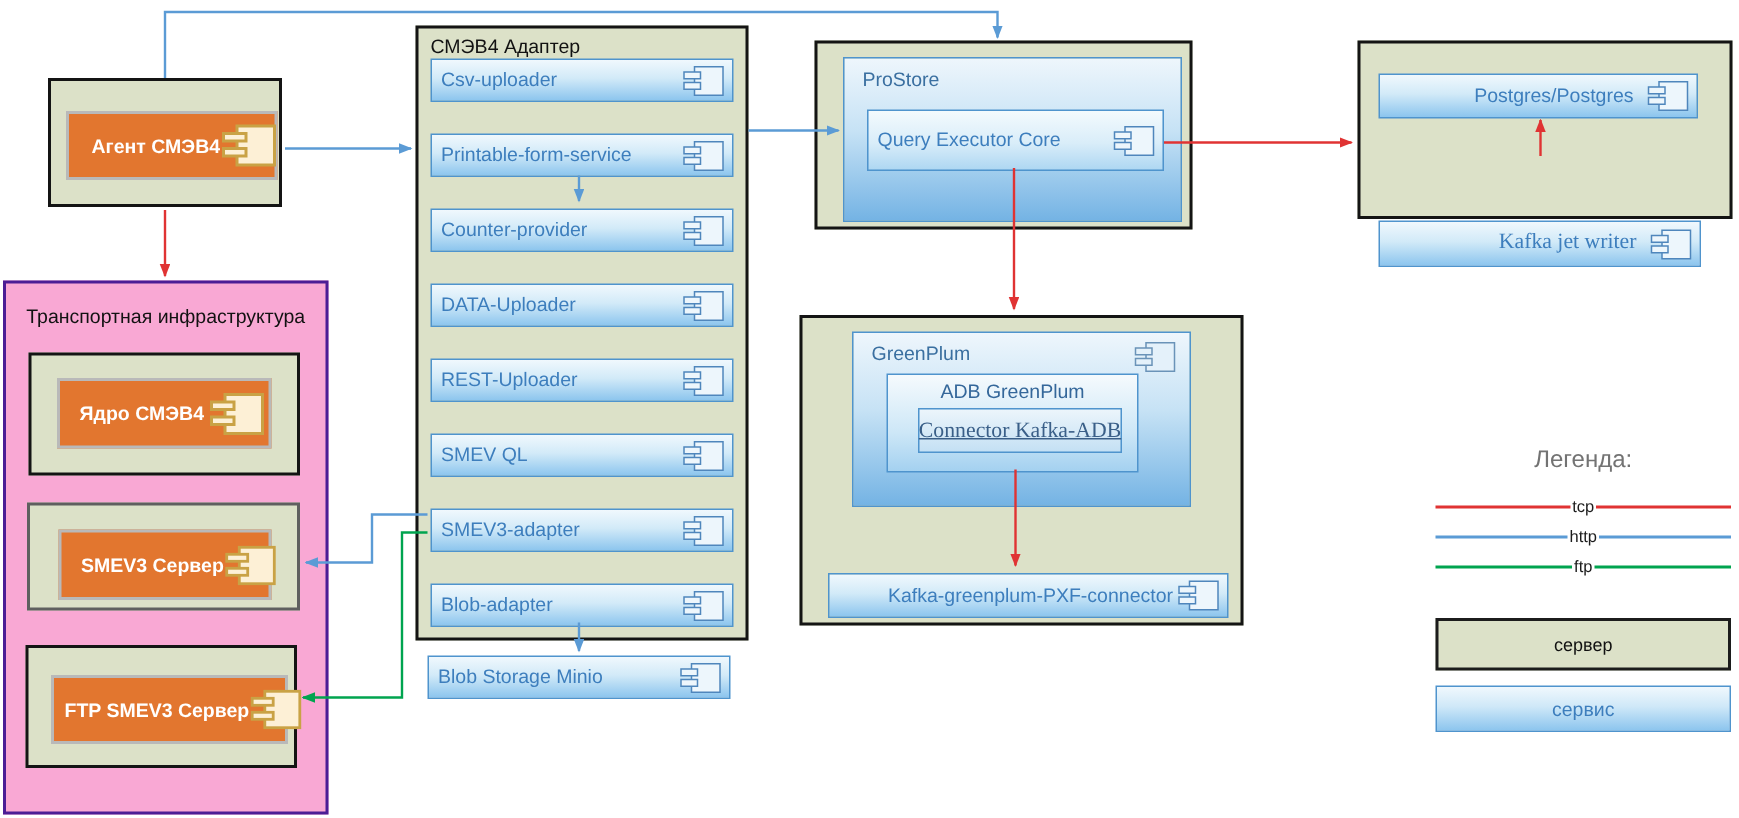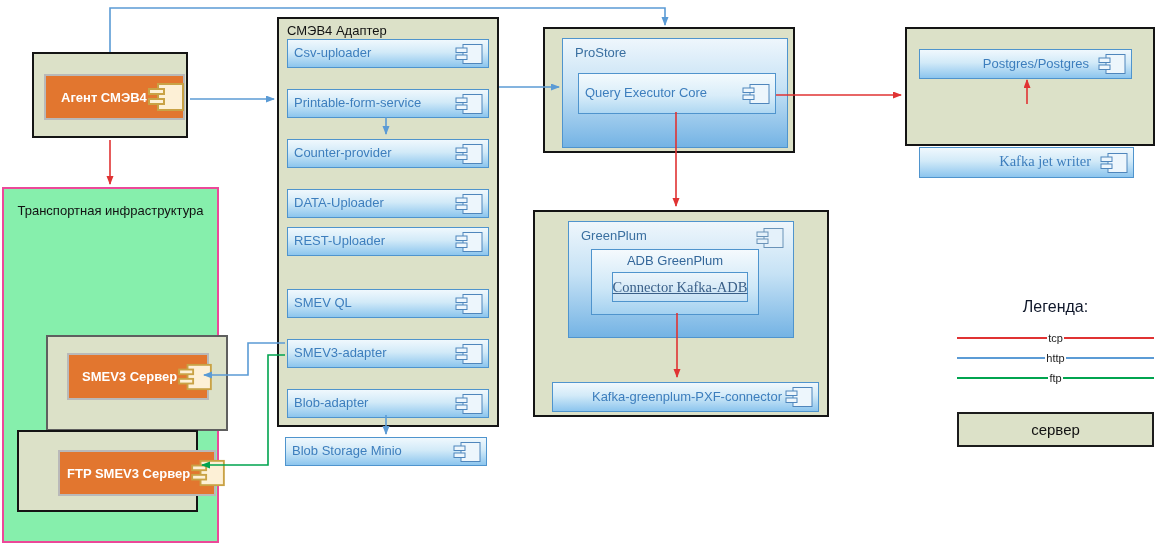--- a/index.html
+++ b/index.html
@@ -6,21 +6,21 @@
   #canvas{
     position:relative;width:1159px;height:545px;background:#ffffff;overflow:hidden;
     font-family:"Liberation Sans","DejaVu Sans",sans-serif;
   }
   .abs{position:absolute;box-sizing:border-box;}
   
   .server-box{background:#dce1c8;border:2px solid #141414;}
   .server-box.gray-border{border-color:#5f5f5f;}
   .thin-border{border-width:1px;}
   
-  .transport{background:#86efac;border:2px solid #ec4899;}
+  .transport{background:#f9a8d4;border:2px solid #4c1d95;}
   
   .orange-comp{
     background:#e2762f;border:2px solid #b9b9b9;color:#ffffff;
     font-weight:bold;font-size:13px;display:flex;align-items:center;
   }
   .orange-comp .lbl{white-space:nowrap;}
   
   .svc{
     border:1px solid #4f94cd;color:#3d7ebd;font-size:13px;
     background:linear-gradient(180deg,#f0f8fd 0%,#d2eaf8 45%,#8cc5ee 100%);
@@ -45,21 +45,21 @@
     color:#3a5f88;font-family:"Liberation Serif","DejaVu Serif",serif;font-size:14.5px;
     display:flex;align-items:center;justify-content:center;white-space:nowrap;text-decoration:underline;
   }
   .serif{font-family:"Liberation Serif","DejaVu Serif",serif;font-size:14.5px;}
   .container-title{color:#121212;font-size:13px;white-space:nowrap;}
   .icon-right{margin-left:auto;flex:0 0 auto;display:block;}
   
   .legend-row{position:absolute;left:957px;width:197px;height:16px;display:flex;align-items:center;justify-content:center;}
   .legend-row .line{position:absolute;left:0;right:0;top:7px;height:2px;}
   .legend-row .lbl{position:relative;background:#ffffff;padding:0 1px;font-size:11px;color:#1c1c1c;z-index:1;}
-  .legend-server{background:#dce1c8;border:2px solid #1c1c1c;display:flex;align-items:center;justify-content:center;font-size:15px;color:#111;}
+  .legend-server{background:#dce1c8;border:2px solid #1c1c1c;display:flex;align-items:center;justify-content:center;font-size:12px;color:#111;}
   .legend-service{
     border:1px solid #4f94cd;color:#3d7ebd;font-size:13px;
     background:linear-gradient(180deg,#f0f8fd 0%,#cfe8f8 45%,#8cc5ee 100%);
     display:flex;align-items:center;justify-content:center;
   }
   #edges{position:absolute;left:0;top:0;pointer-events:none;z-index:5;}
   .edge{fill:none;stroke-width:1.6px;}
   .edge-http{stroke:#5b9bd5;}
   .edge-tcp{stroke:#e03333;}
   .edge-ftp{stroke:#00a44f;}
@@ -76,34 +76,44 @@
         <rect x="11" y="2" width="25" height="26" fill="#fdf0d6" stroke="#c9a245" stroke-width="2"></rect>
         <rect x="2" y="7" width="15" height="5" fill="#fdf0d6" stroke="#c9a245" stroke-width="2"></rect>
         <rect x="2" y="17" width="15" height="5" fill="#fdf0d6" stroke="#c9a245" stroke-width="2"></rect>
       </svg>
     </div>
   </div>
 
   <div class="abs transport" style="left:2px;top:187px;width:217px;height:356px;">
     <div class="abs container-title" style="left:0;right:0;top:14px;text-align:center;">Транспортная инфраструктура</div>
 
-
-    <div class="abs server-box gray-border" style="left:14px;top:146px;width:182px;height:96px;margin-left:28px;">
+    <div class="abs server-box" style="left:15px;top:46px;width:181px;height:82px;">
+      <div class="abs orange-comp" style="left:17px;top:15px;width:143px;height:47px;padding-left:13px;">
+        <span class="lbl">Ядро СМЭВ4</span>
+        <svg class="icon-right" style="margin-right:2px;" width="38" height="30" viewBox="0 0 38 30">
+          <rect x="11" y="2" width="25" height="26" fill="#fdf0d6" stroke="#c9a245" stroke-width="2"></rect>
+          <rect x="2" y="7" width="15" height="5" fill="#fdf0d6" stroke="#c9a245" stroke-width="2"></rect>
+          <rect x="2" y="17" width="15" height="5" fill="#fdf0d6" stroke="#c9a245" stroke-width="2"></rect>
+        </svg>
+      </div>
+    </div>
+
+    <div class="abs server-box gray-border" style="left:14px;top:146px;width:182px;height:72px;">
       <div class="abs orange-comp" style="left:19px;top:16px;width:142px;height:47px;padding-left:13px;">
         <span class="lbl">SMEV3 Сервер</span>
         <svg class="icon-right" style="margin-right:2px;" width="36" height="28" viewBox="0 0 38 30">
           <rect x="11" y="2" width="25" height="26" fill="#fdf0d6" stroke="#c9a245" stroke-width="2"></rect>
           <rect x="2" y="7" width="15" height="5" fill="#fdf0d6" stroke="#c9a245" stroke-width="2"></rect>
           <rect x="2" y="17" width="15" height="5" fill="#fdf0d6" stroke="#c9a245" stroke-width="2"></rect>
         </svg>
       </div>
     </div>
 
     <div class="abs server-box" style="left:13px;top:241px;width:181px;height:82px;">
-      <div class="abs orange-comp" style="left:15px;top:18px;width:158px;height:46px;padding-left:7px;margin-left:24px;">
+      <div class="abs orange-comp" style="left:15px;top:18px;width:158px;height:46px;padding-left:7px;">
         <span class="lbl">FTP SMEV3 Сервер</span>
         <svg class="icon-right" style="margin-right:2px;" width="36" height="28" viewBox="0 0 38 30">
           <rect x="11" y="2" width="25" height="26" fill="#fdf0d6" stroke="#c9a245" stroke-width="2"></rect>
           <rect x="2" y="7" width="15" height="5" fill="#fdf0d6" stroke="#c9a245" stroke-width="2"></rect>
           <rect x="2" y="17" width="15" height="5" fill="#fdf0d6" stroke="#c9a245" stroke-width="2"></rect>
         </svg>
       </div>
     </div>
   </div>
 
@@ -139,21 +149,21 @@
 
     <div class="abs svc" style="left:8px;top:170px;width:202px;height:29px;">
       <span class="lbl">DATA-Uploader</span>
       <svg class="icon-right" width="30" height="22" viewBox="0 0 30 22">
         <rect x="9" y="1.5" width="19" height="19" fill="#edf6fc" stroke="#4f86bc"></rect>
         <rect x="2" y="5" width="11" height="4.5" fill="#edf6fc" stroke="#4f86bc"></rect>
         <rect x="2" y="12" width="11" height="4.5" fill="#edf6fc" stroke="#4f86bc"></rect>
       </svg>
     </div>
 
-    <div class="abs svc" style="left:8px;top:208px;width:202px;height:29px;">
+    <div class="abs svc" style="left:8px;top:220px;width:202px;height:29px;">
       <span class="lbl">REST-Uploader</span>
       <svg class="icon-right" width="30" height="22" viewBox="0 0 30 22">
         <rect x="9" y="1.5" width="19" height="19" fill="#edf6fc" stroke="#4f86bc"></rect>
         <rect x="2" y="5" width="11" height="4.5" fill="#edf6fc" stroke="#4f86bc"></rect>
         <rect x="2" y="12" width="11" height="4.5" fill="#edf6fc" stroke="#4f86bc"></rect>
       </svg>
     </div>
 
     <div class="abs svc" style="left:8px;top:270px;width:202px;height:29px;">
       <span class="lbl">SMEV QL</span>
@@ -241,37 +251,40 @@
     <div class="abs svc right" style="left:12px;top:94px;width:215px;height:31px;margin-top:24px;">
       <span class="lbl serif">Kafka jet writer</span>
       <svg style="margin-left:8px;" width="30" height="22" viewBox="0 0 30 22">
         <rect x="9" y="1.5" width="19" height="19" fill="#edf6fc" stroke="#4f86bc"></rect>
         <rect x="2" y="5" width="11" height="4.5" fill="#edf6fc" stroke="#4f86bc"></rect>
         <rect x="2" y="12" width="11" height="4.5" fill="#edf6fc" stroke="#4f86bc"></rect>
       </svg>
     </div>
   </div>
 
-  <div class="abs" style="left:957px;top:298px;width:197px;text-align:center;font-size:16px;color:#0f172a;">Легенда:</div>
+  <div class="abs" style="left:957px;top:298px;width:197px;text-align:center;font-size:16px;color:#737373;">Легенда:</div>
 
   <div class="legend-row" style="top:330px;">
     <span class="line" style="background:#e03333;"></span>
     <span class="lbl">tcp</span>
   </div>
   <div class="legend-row" style="top:350px;">
     <span class="line" style="background:#5b9bd5;"></span>
     <span class="lbl">http</span>
   </div>
   <div class="legend-row" style="top:370px;">
     <span class="line" style="background:#00a44f;"></span>
     <span class="lbl">ftp</span>
   </div>
 
   <div class="abs legend-server" style="left:957px;top:412px;width:197px;height:35px;">
     <span>сервер</span>
+  </div>
+  <div class="abs legend-service" style="left:957px;top:457px;width:197px;height:31px;">
+    <span>сервис</span>
   </div>
 
   <svg id="edges" width="1159" height="545" viewBox="0 0 1159 545">
     <defs>
       <marker id="ar-blue" markerWidth="9" markerHeight="8" refX="8" refY="3.5" orient="auto" markerUnits="userSpaceOnUse">
         <path d="M0,0 L9,3.5 L0,7 Z" fill="#5b9bd5"></path>
       </marker>
       <marker id="ar-red" markerWidth="9" markerHeight="8" refX="8" refY="3.5" orient="auto" markerUnits="userSpaceOnUse">
         <path d="M0,0 L9,3.5 L0,7 Z" fill="#e03333"></path>
       </marker>

